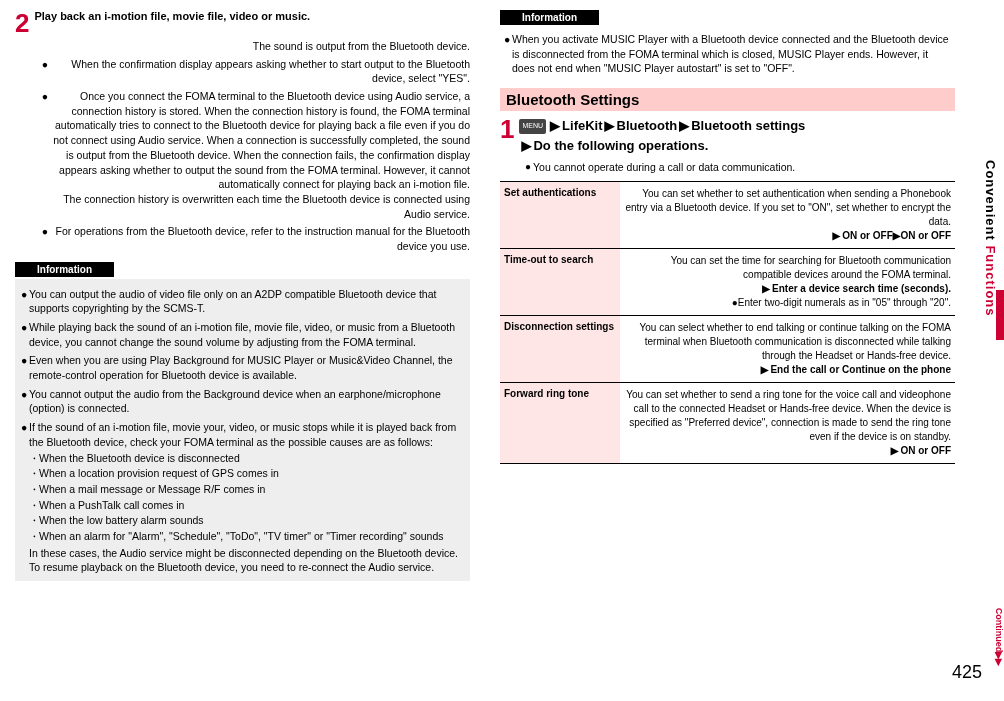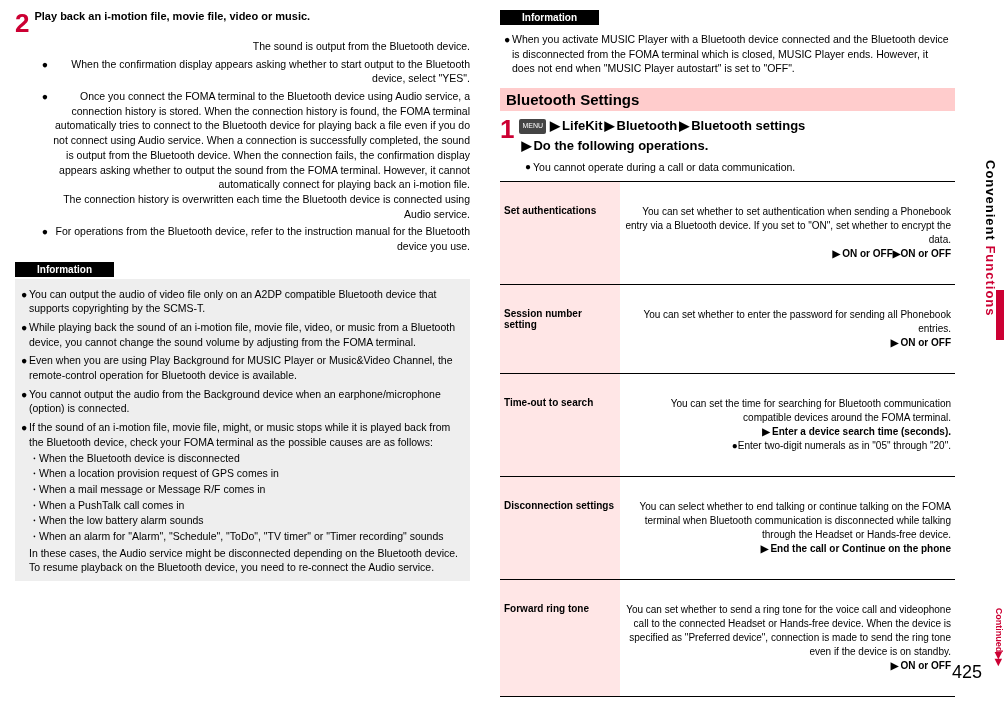--- a/index.html
+++ b/index.html
@@ -21,21 +21,21 @@
     .info-box { background: #eeeeee; padding: 4px 6px 6px 6px; font-size: 10.5px; line-height: 1.4; }
     .info-box .bullet-line { margin-top: 4px; }
     .info-box-right { font-size: 10.5px; line-height: 1.4; padding: 2px 4px; }
     .section-header { background: #ffcccc; font-size: 15px; font-weight: bold; padding: 3px 6px; margin-top: 10px; }
     .path-line { font-size: 13px; font-weight: bold; margin-left: 0px; line-height: 1.5; display: flex; align-items: flex-start; margin-top: 5px; }
     .path-content { flex: 1; }
     .arrow-icon { color: #000; margin: 0 2px; font-weight: bold; }
     .menu-icon { display: inline-block; background: #444; color: #fff; font-size: 7px; padding: 2px 3px; border-radius: 2px; vertical-align: middle; margin-right: 2px; font-weight: normal; }
     .indent25 { margin-left: 25px; }
     .settings-table { width: 100%; border-collapse: collapse; margin-top: 8px; font-size: 10px; }
-    .settings-table td { border-top: 1px solid #000; padding: 23px 4px; vertical-align: top; }
+    .settings-table td { border-top: 1px solid #000; padding: 5px 4px; vertical-align: top; }
     .settings-table tr:last-child td { border-bottom: 1px solid #000; }
     .row-label { background: #ffe6e6; font-weight: bold; width: 120px; }
     .row-desc { line-height: 1.4; text-align: right; }
     .row-desc .cmd { font-weight: bold; }
     .sidebar-text { font-weight: bold; color: #cc0033; letter-spacing: 1px;}
     .sidebar-text.black { color: #000; }
     .page-number { position: absolute; bottom: 18px; right: 22px; font-size: 18px; font-weight: normal; }
     .continued { position: absolute; bottom: 35px; right: 10px; transform: rotate(90deg); transform-origin: right bottom; font-size: 9px; color: #cc0033; font-weight: bold; }
     .side-label { position: absolute; right: 6px; top: 160px; writing-mode: vertical-rl; font-size: 13px; }
     .side-mark { position: absolute; right: 0px; top: 290px; width: 8px; height: 50px; background: #cc0033; }
@@ -85,21 +85,21 @@
       <div class="bullet-line">
           <div class="bullet-dot">●</div>
           <div class="bullet-txt">Even when you are using Play Background for MUSIC Player or Music&amp;Video Channel, the remote-control operation for Bluetooth device is available.</div>
         </div>
       <div class="bullet-line">
           <div class="bullet-dot">●</div>
           <div class="bullet-txt">You cannot output the audio from the Background device when an earphone/microphone (option) is connected.</div>
         </div>
       <div class="bullet-line">
           <div class="bullet-dot">●</div>
-          <div class="bullet-txt">If the sound of an i-motion file, movie file, might, or music stops while it is played back from the Bluetooth device, check your FOMA terminal as the possible causes are as follows:</div>
+          <div class="bullet-txt">If the sound of an i-motion file, movie your, video, or music stops while it is played back from the Bluetooth device, check your FOMA terminal as the possible causes are as follows:</div>
         </div>
       <div class="dot-item">
           <div class="dot-mark">・</div>
           <div class="dot-txt">When the Bluetooth device is disconnected</div>
         </div>
       <div class="dot-item">
           <div class="dot-mark">・</div>
           <div class="dot-txt">When a location provision request of GPS comes in</div>
         </div>
       <div class="dot-item">
@@ -151,27 +151,20 @@
     <table class="settings-table">
       <tbody>
           <tr>
         <td class="row-label">Set authentications</td>
         <td class="row-desc">
           <span>You can set whether to set authentication when sending a Phonebook entry via a Bluetooth device. If you set to "ON", set whether to encrypt the data.</span><br>
           <span class="cmd"><span class="arrow-icon">▶</span><span>ON or OFF▶ON or OFF</span></span>
         </td>
       </tr>
       <tr>
-        <td class="row-label">Session number setting</td>
-        <td class="row-desc">
-          <span>You can set whether to enter the password for sending all Phonebook entries.</span><br>
-          <span class="cmd"><span class="arrow-icon">▶</span><span>ON or OFF</span></span>
-        </td>
-      </tr>
-      <tr>
         <td class="row-label">Time-out to search</td>
         <td class="row-desc">
           <span>You can set the time for searching for Bluetooth communication compatible devices around the FOMA terminal.</span><br>
           <span class="cmd"><span class="arrow-icon">▶</span><span>Enter a device search time (seconds).</span></span><br>
           <span>●</span><span>Enter two-digit numerals as in "05" through "20".</span>
         </td>
       </tr>
       <tr>
         <td class="row-label">Disconnection settings</td>
         <td class="row-desc">

